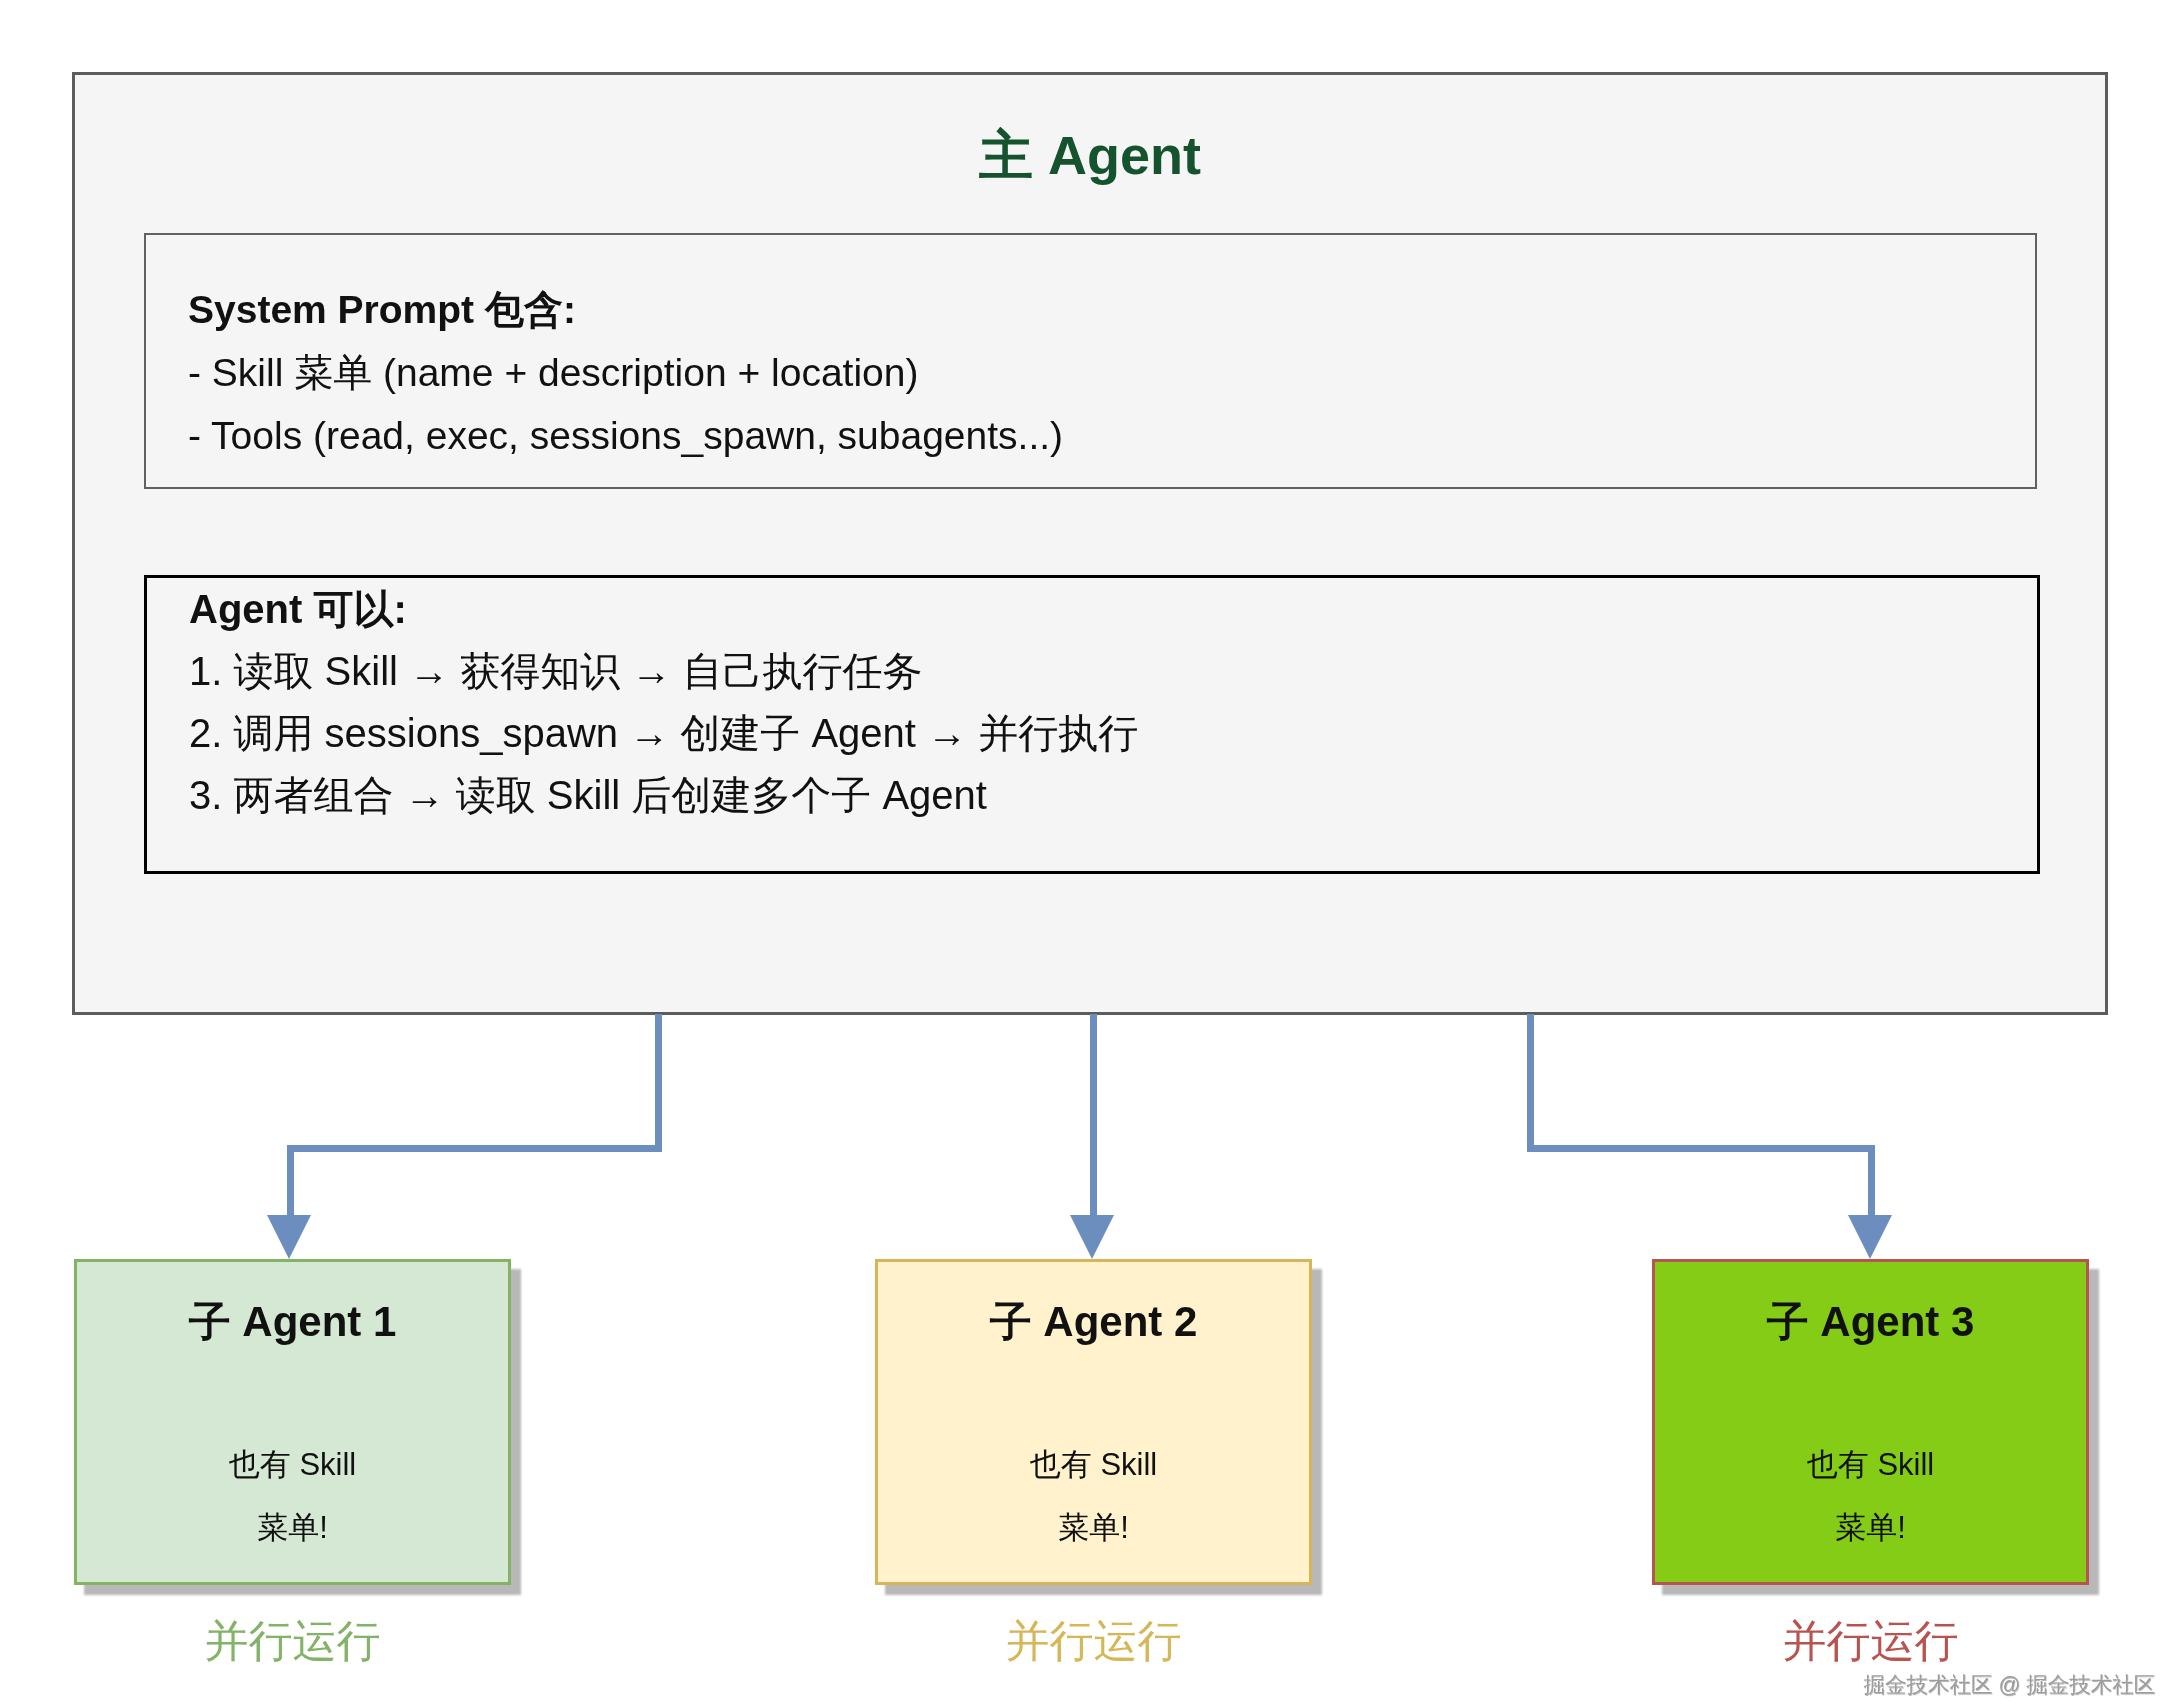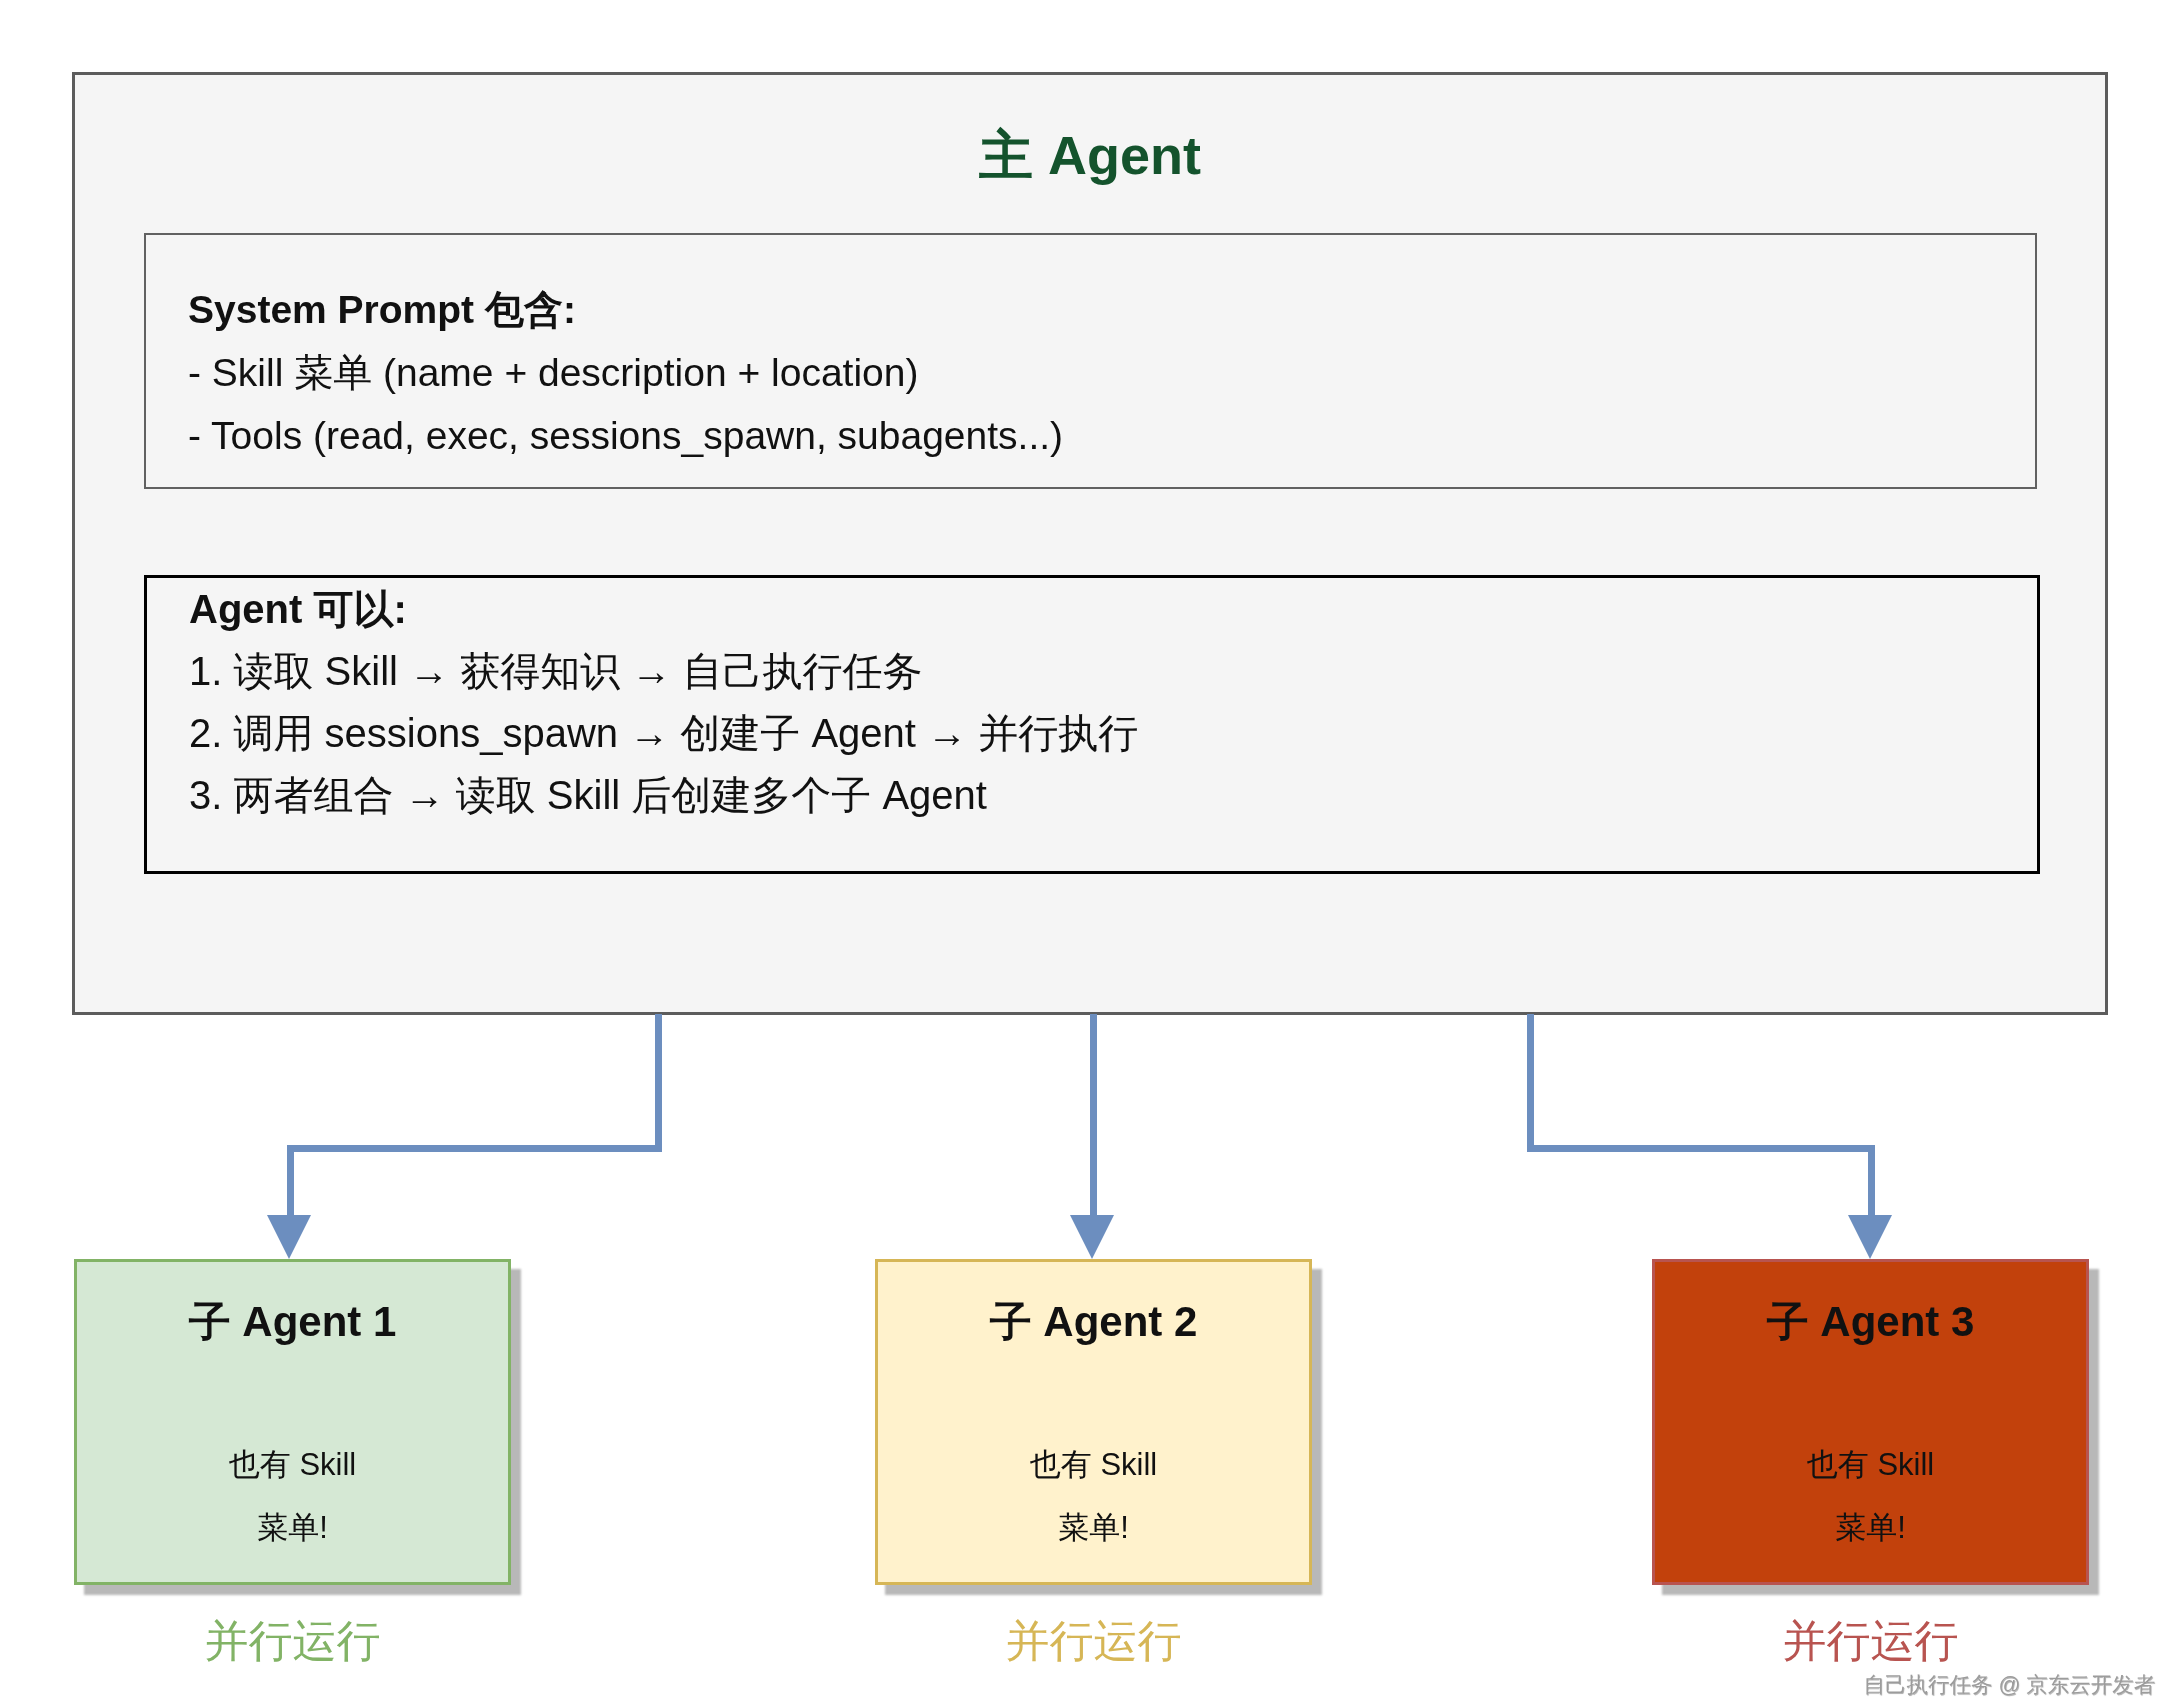--- a/index.html
+++ b/index.html
@@ -55,21 +55,21 @@
   .sub-box{
     position:absolute;top:1259px;width:437px;height:326px;
     box-sizing:border-box;
     border:3.6px solid;
     text-align:center;
     box-shadow:10px 10px 2.2px rgba(0,0,0,0.28);
     padding-top:31px;
   }
   .sub-box-1{left:74px;background:#d5e8d4;border-color:#82b366;}
   .sub-box-2{left:875px;background:#fff2cc;border-color:#d6b656;}
-  .sub-box-3{left:1652px;background:#c2410c;border-color:#b85450;}
+  .sub-box-3{left:1652px;background:#84cc16;border-color:#b85450;}
   .sub-title{font-size:42px;font-weight:bold;line-height:57px;}
   .sub-body{margin-top:83px;font-size:31px;line-height:63px;}
   .parallel-label{
     position:absolute;top:1612px;width:437px;
     text-align:center;font-size:44px;
   }
   .label-1{left:74px;color:#82b366;}
   .label-2{left:875px;color:#d6b656;}
   .label-3{left:1652px;color:#b85450;}
   
@@ -137,14 +137,14 @@
 
 <div class="sub-box sub-box-3">
   <div class="sub-title">子 Agent 3</div>
   <div class="sub-body">
     <div>也有 Skill</div>
     <div>菜单!</div>
   </div>
 </div>
 <div class="parallel-label label-3">并行运行</div>
 
-<div class="abs watermark">自己执行任务 @ 京东云开发者</div>
+<div class="abs watermark">掘金技术社区 @ 掘金技术社区</div>
 
 
 </body></html>

